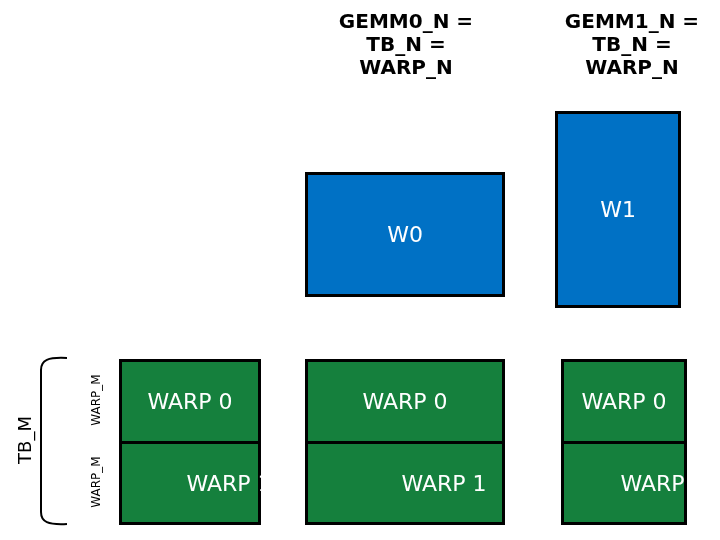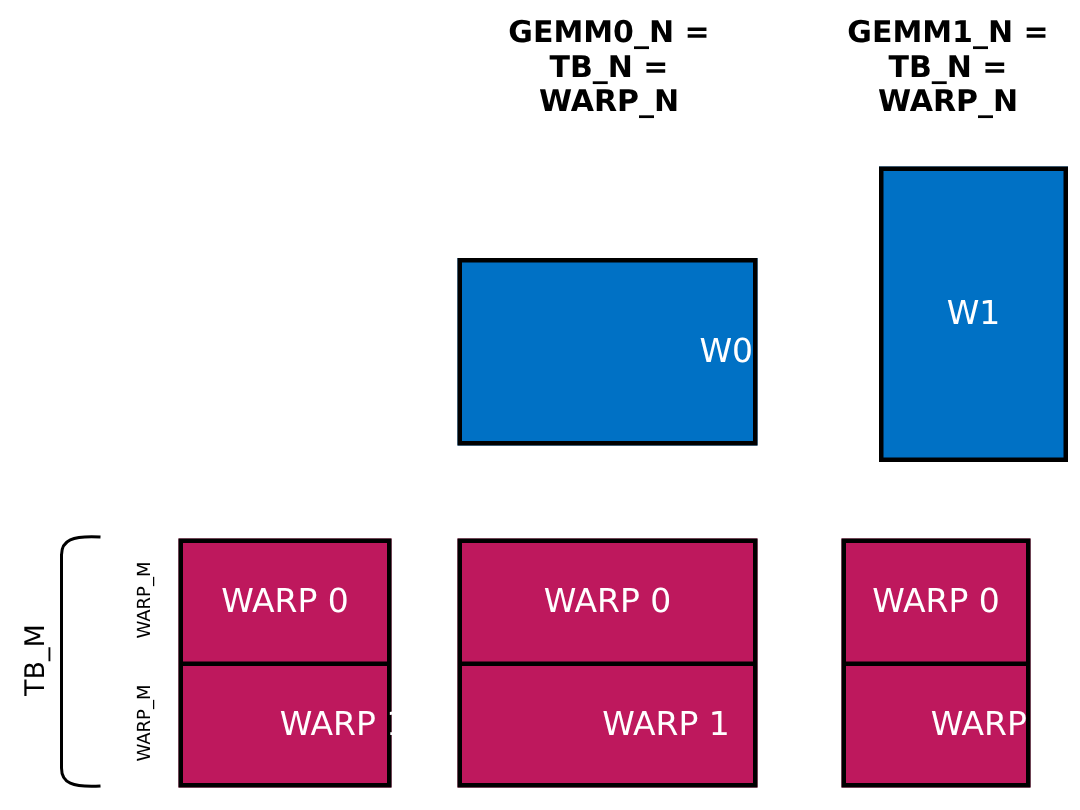--- a/index.html
+++ b/index.html
@@ -35,30 +35,30 @@
     position: absolute;
     background: #0071C5;
     border: 3px solid #000000;
     box-sizing: border-box;
     display: flex;
     align-items: center;
     justify-content: center;
     color: #ffffff;
     font-size: 22px;
   }
-  #w0 { left: 305px; top: 172px; width: 200px; height: 125px; justify-content: flex-end; }
-  #w1 { left: 586px; top: 111px; width: 126px; height: 197px; }
+  #w0 { left: 305px; top: 172px; width: 200px; height: 125px; }
+  #w1 { left: 555px; top: 111px; width: 126px; height: 197px; }
 
   .ggroup {
     position: absolute;
     top: 359px;
     height: 166px;
     border: 3px solid #000000;
     box-sizing: border-box;
-    background: #be185d;
+    background: #15803d;
   }
   #g0 { left: 119px; width: 142px; }
   #g1 { left: 305px; width: 200px; }
   #g2 { left: 561px; width: 126px; }
   .gcell {
     width: 100%;
     height: 79px;
     display: flex;
     align-items: center;
     justify-content: center;

